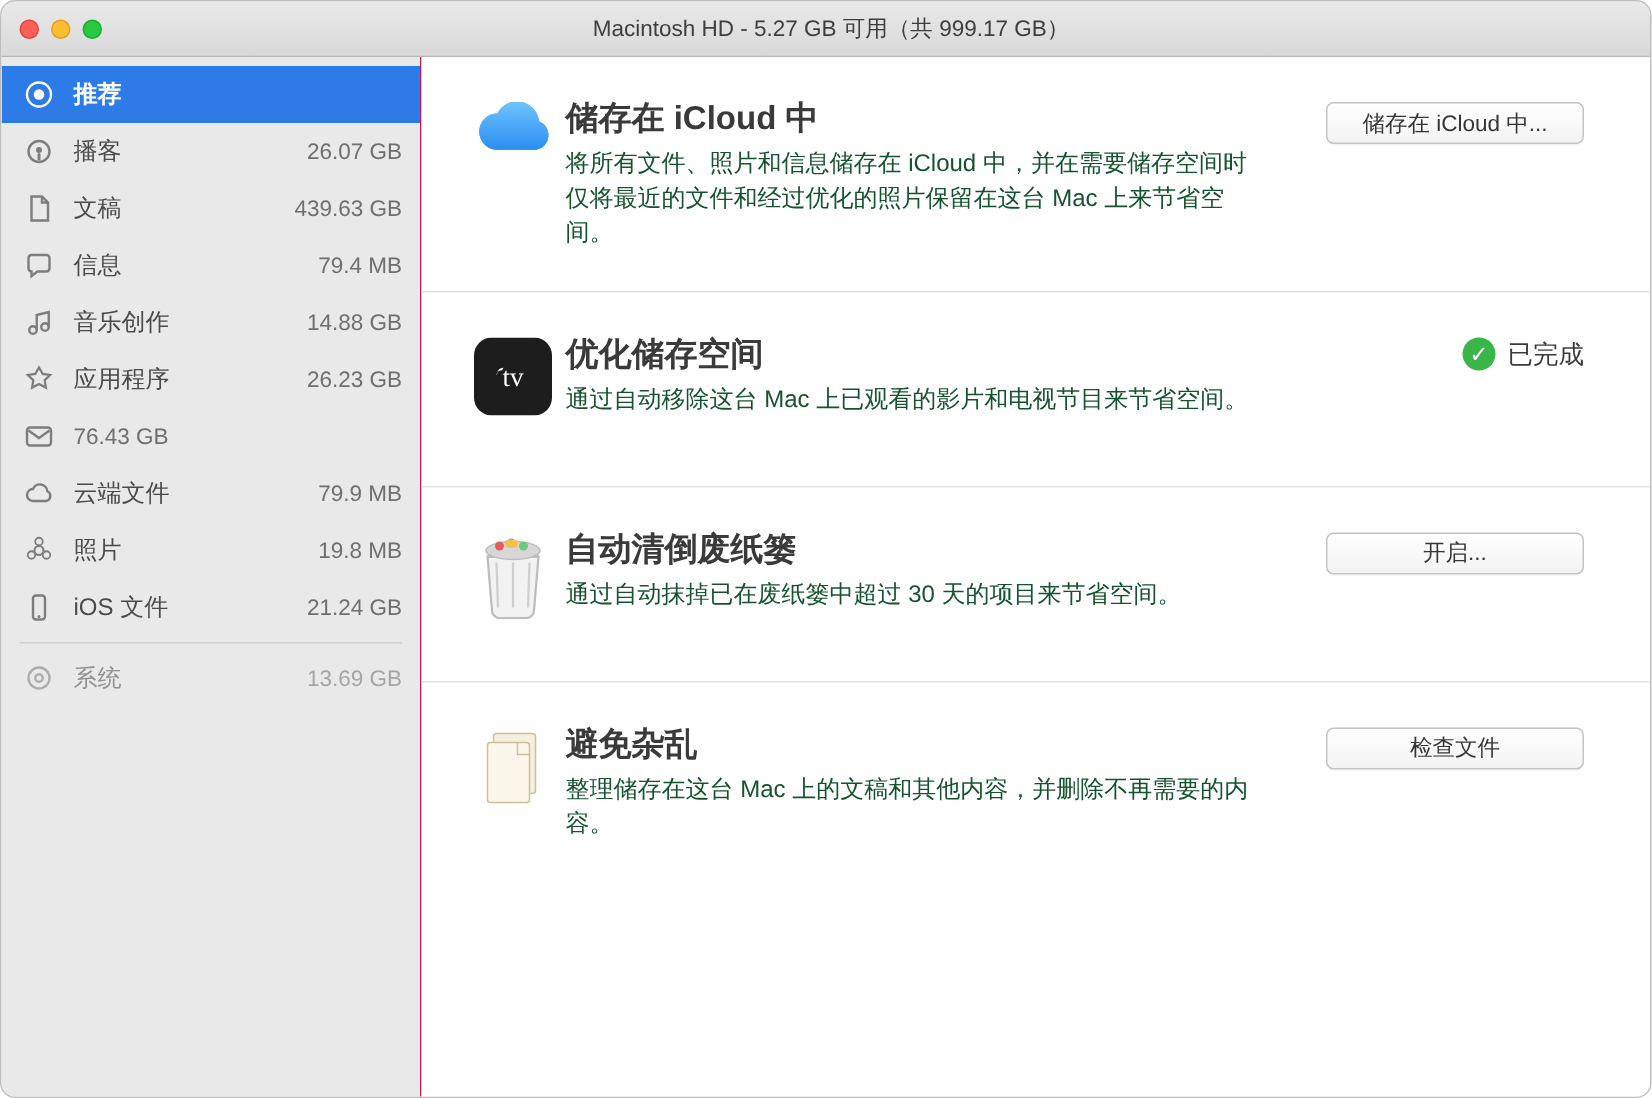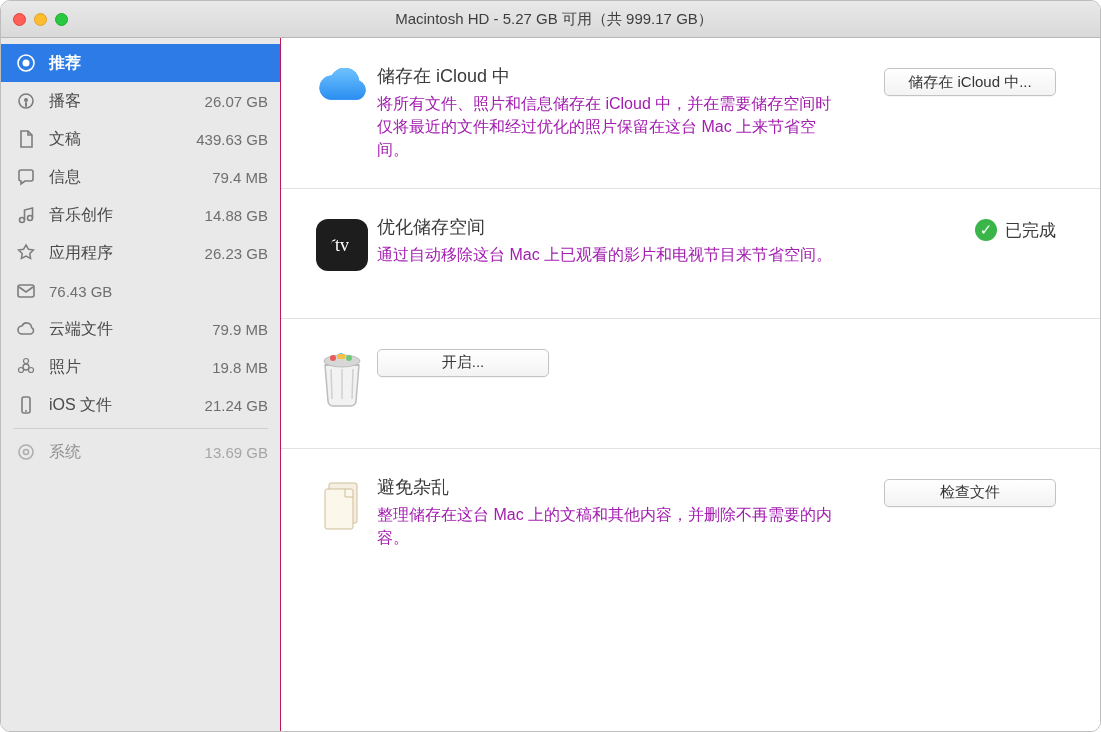--- a/index.html
+++ b/index.html
@@ -76,28 +76,28 @@
     display:flex;
     align-items:flex-start;
     justify-content:center;
     padding-top:4px;
   }
   .rec-body {
     flex:1;
     padding-right:18px;
   }
   .rec-title {
-    font-size:18px;
-    font-weight:400;
+    font-size:22px;
+    font-weight:700;
     color:#3a3a3a;
     margin-bottom:4px;
   }
   .rec-desc {
     font-size:16px;
-    color:#a21caf;
+    color:#14532d;
     line-height:1.45;
     max-width:470px;
   }
   .rec-action {
     display:flex;
     align-items:flex-end;
     gap:8px;
     padding-top:4px;
   }
   .mac-btn {
@@ -321,20 +321,24 @@
           <line x1="14" y1="20" x2="15" y2="50" stroke="#cfcfcf" stroke-width="1.5"></line>
           <line x1="25" y1="20" x2="25" y2="50" stroke="#cfcfcf" stroke-width="1.5"></line>
           <line x1="36" y1="20" x2="35" y2="50" stroke="#cfcfcf" stroke-width="1.5"></line>
           <ellipse cx="25" cy="12" rx="18" ry="6" fill="#d7d7d7" stroke="#bdbdbd"></ellipse>
           <circle cx="16" cy="9" r="3" fill="#e85b5b"></circle>
           <circle cx="24" cy="7" r="3" fill="#5bbce8"></circle>
           <circle cx="32" cy="9" r="3" fill="#6fc97b"></circle>
           <rect x="20" y="5" width="8" height="5" rx="1" fill="#f4c04b"></rect>
         </svg>
       </div>
+      <div class="rec-body">
+        <div class="rec-title">自动清倒废纸篓</div>
+        <div class="rec-desc">通过自动抹掉已在废纸篓中超过 30 天的项目来节省空间。</div>
+      </div>
       <div class="rec-action">
         <button class="mac-btn">开启...</button>
       </div>
     </div>
 
     <div class="rec">
       <div class="rec-icon">
         <svg class="doc-svg" viewBox="0 0 46 58">
           <rect x="10" y="4" width="28" height="40" rx="2" fill="#f4efe1" stroke="#cdbf96" stroke-width="1"></rect>
           <rect x="6" y="10" width="28" height="40" rx="2" fill="#fbf7ea" stroke="#cdbf96" stroke-width="1"></rect>

